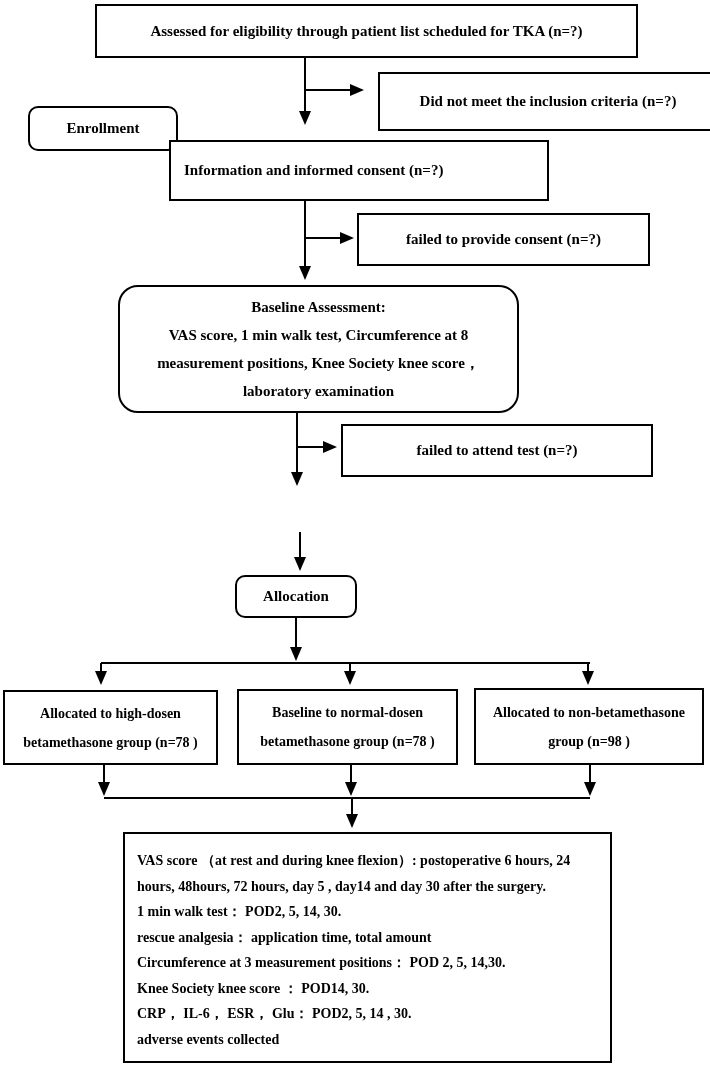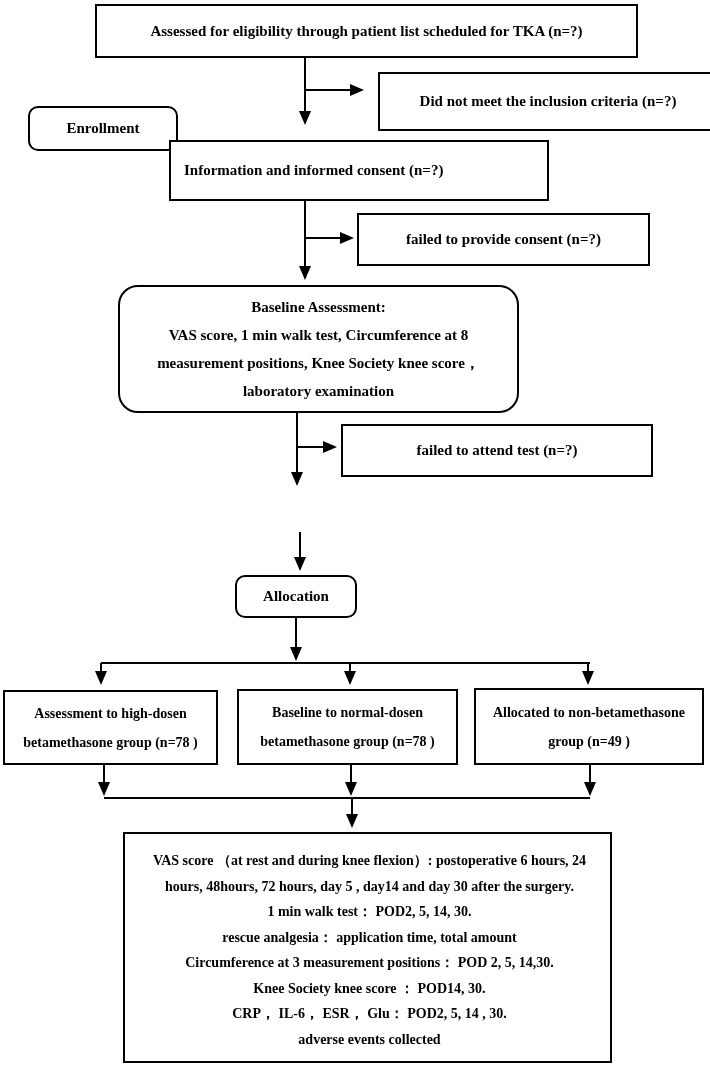--- a/index.html
+++ b/index.html
@@ -26,21 +26,21 @@
   #baseline   { left:118px; top:285px; width:401px; height:128px; border-radius:20px; line-height:28px; }
   #failedattend  { left:341px; top:424px; width:312px; height:53px; }
   #randomized { left:202px; top:490px; width:203px; height:42px; border-radius:8px; }
   #allocation { left:235px; top:575px; width:122px; height:43px; border-radius:10px; }
   .group { font-size:14px; line-height:29px; }
   #group-high   { left:3px;   top:690px; width:215px; height:75px; }
   #group-normal { left:237px; top:689px; width:221px; height:76px; }
   #group-non    { left:474px; top:688px; width:230px; height:77px; }
   #outcomes {
     left:123px; top:832px; width:489px; height:231px;
-    display:block; text-align:center; font-size:14px; line-height:25.5px;
+    display:block; text-align:left; font-size:14px; line-height:25.5px;
     padding:14px 8px 16px 12px; white-space:nowrap;
   }
 </style>
 </head>
 <body>
 
 <div class="canvas">
 
   <svg class="lines" width="710" height="1069" viewBox="0 0 710 1069">
     <defs>
@@ -85,32 +85,32 @@
     <div>measurement positions, Knee Society knee score，</div>
     <div>laboratory examination</div>
   </div>
 
   <div class="box" id="failedattend">failed to attend test (n=?)</div>
 
 
   <div class="box" id="allocation">Allocation</div>
 
   <div class="box col group" id="group-high">
-    <div>Assessment to high-dosen</div>
+    <div>Allocated to high-dosen</div>
     <div>betamethasone group (n=78 )</div>
   </div>
 
   <div class="box col group" id="group-normal">
     <div>Baseline to normal-dosen</div>
     <div>betamethasone group (n=78 )</div>
   </div>
 
   <div class="box col group" id="group-non">
     <div>Allocated to non-betamethasone</div>
-    <div>group (n=49 )</div>
+    <div>group (n=98 )</div>
   </div>
 
   <div class="box" id="outcomes">
     <div>VAS score （at rest and during knee flexion）: postoperative 6 hours, 24</div>
     <div>hours, 48hours, 72 hours, day 5 , day14 and day 30 after the surgery.</div>
     <div>1 min walk test：  POD2, 5, 14, 30.</div>
     <div>rescue analgesia：  application time, total amount</div>
     <div>Circumference at 3 measurement positions：  POD 2, 5, 14,30.</div>
     <div>Knee Society knee score ：  POD14, 30.</div>
     <div>CRP， IL-6， ESR， Glu：   POD2, 5, 14 , 30.</div>

